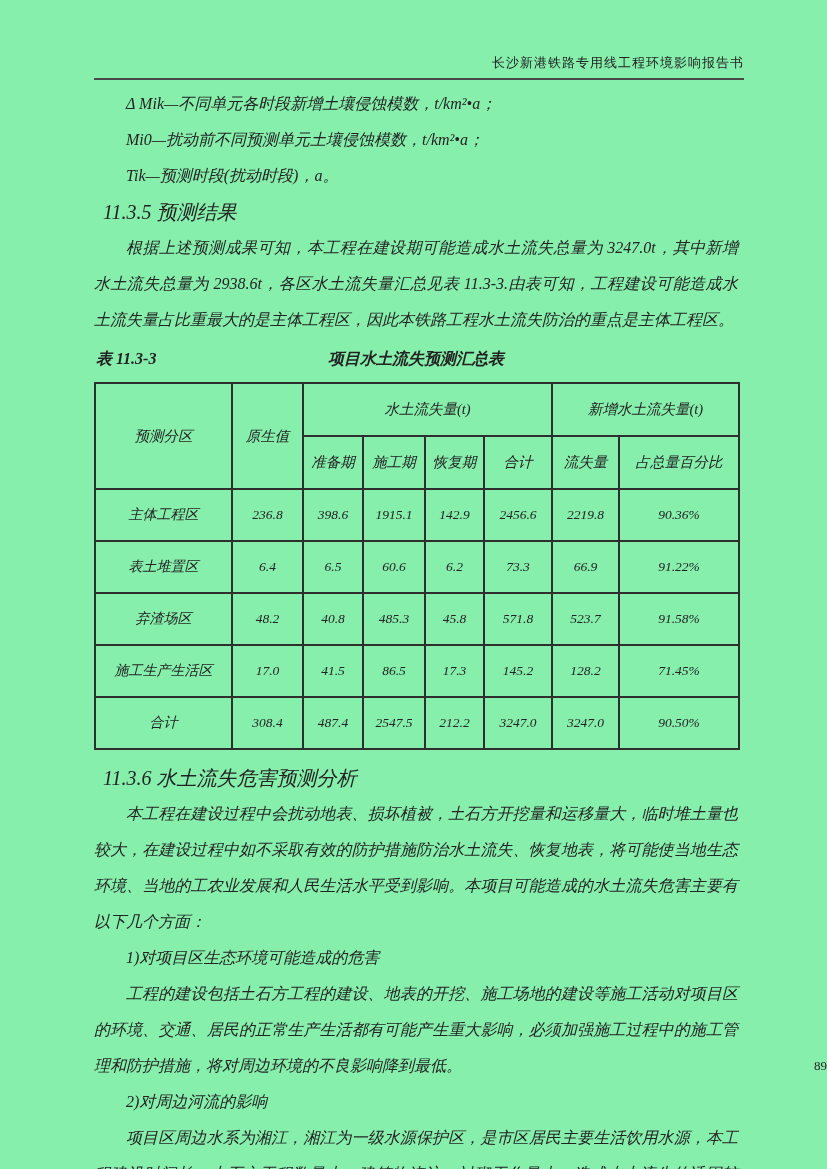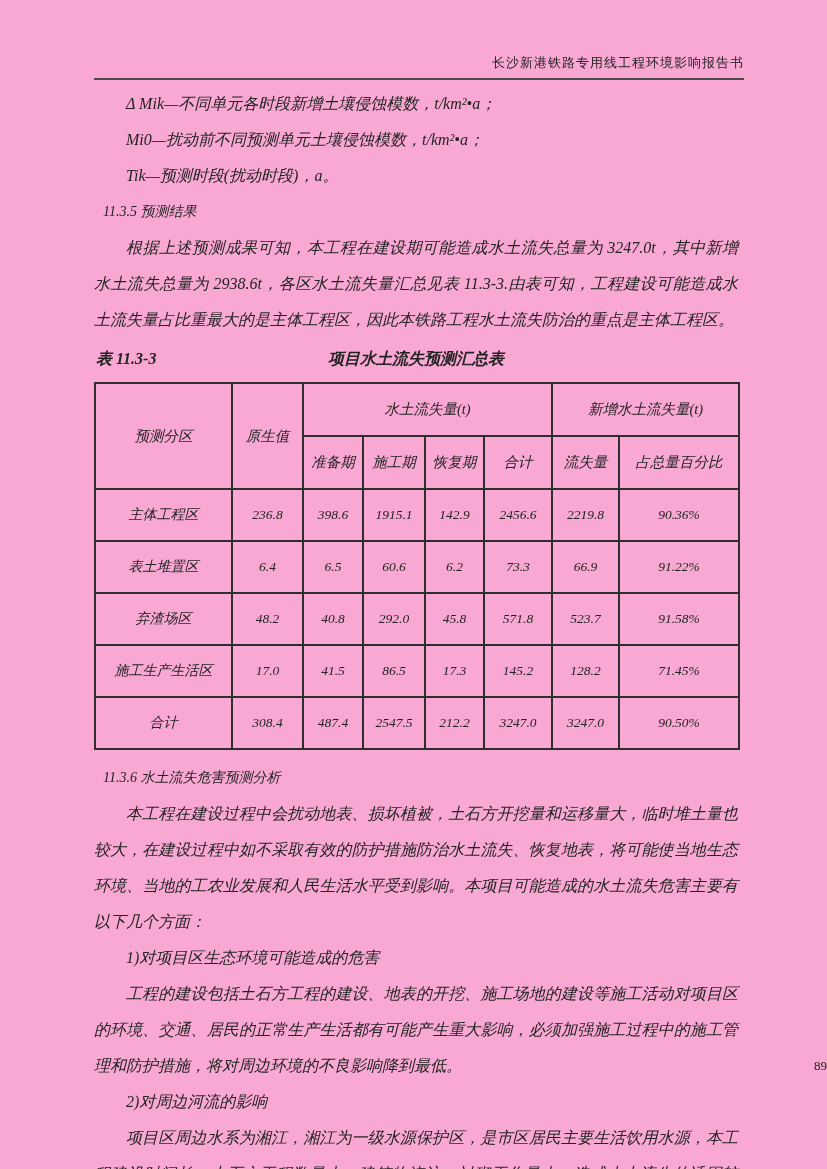--- a/index.html
+++ b/index.html
@@ -6,21 +6,21 @@
   html, body { margin: 0; padding: 0; }
   body {
     background: #ffffff;
     font-family: "Liberation Serif", "DejaVu Serif", serif;
     color: #232323;
   }
   .page {
     position: relative;
     width: 827px;
     height: 1169px;
-    background: #f9a8d4;
+    background: #86efac;
     overflow: hidden;
   }
   
   .page-header {
     position: absolute;
     top: 54px;
     left: 94px;
     width: 650px;
     text-align: right;
     font-size: 13px;
@@ -37,21 +37,21 @@
     font-size: 16px;
     line-height: 36px;
     font-style: italic;
   }
   .def-line {
     margin-left: 32px;
     white-space: nowrap;
   }
   .section-heading {
     margin: 0 0 0 9px;
-    font-size: 14px;
+    font-size: 20px;
     font-weight: normal;
     line-height: 36px;
   }
   .para {
     margin: 0;
     text-indent: 2em;
     text-align: justify;
   }
   .item-line {
     margin: 0;
@@ -175,21 +175,21 @@
           <td>60.6</td>
           <td>6.2</td>
           <td>73.3</td>
           <td>66.9</td>
           <td>91.22%</td>
         </tr>
         <tr>
           <td class="zone">弃渣场区</td>
           <td>48.2</td>
           <td>40.8</td>
-          <td>292.0</td>
+          <td>485.3</td>
           <td>45.8</td>
           <td>571.8</td>
           <td>523.7</td>
           <td>91.58%</td>
         </tr>
         <tr>
           <td class="zone">施工生产生活区</td>
           <td>17.0</td>
           <td>41.5</td>
           <td>86.5</td>

